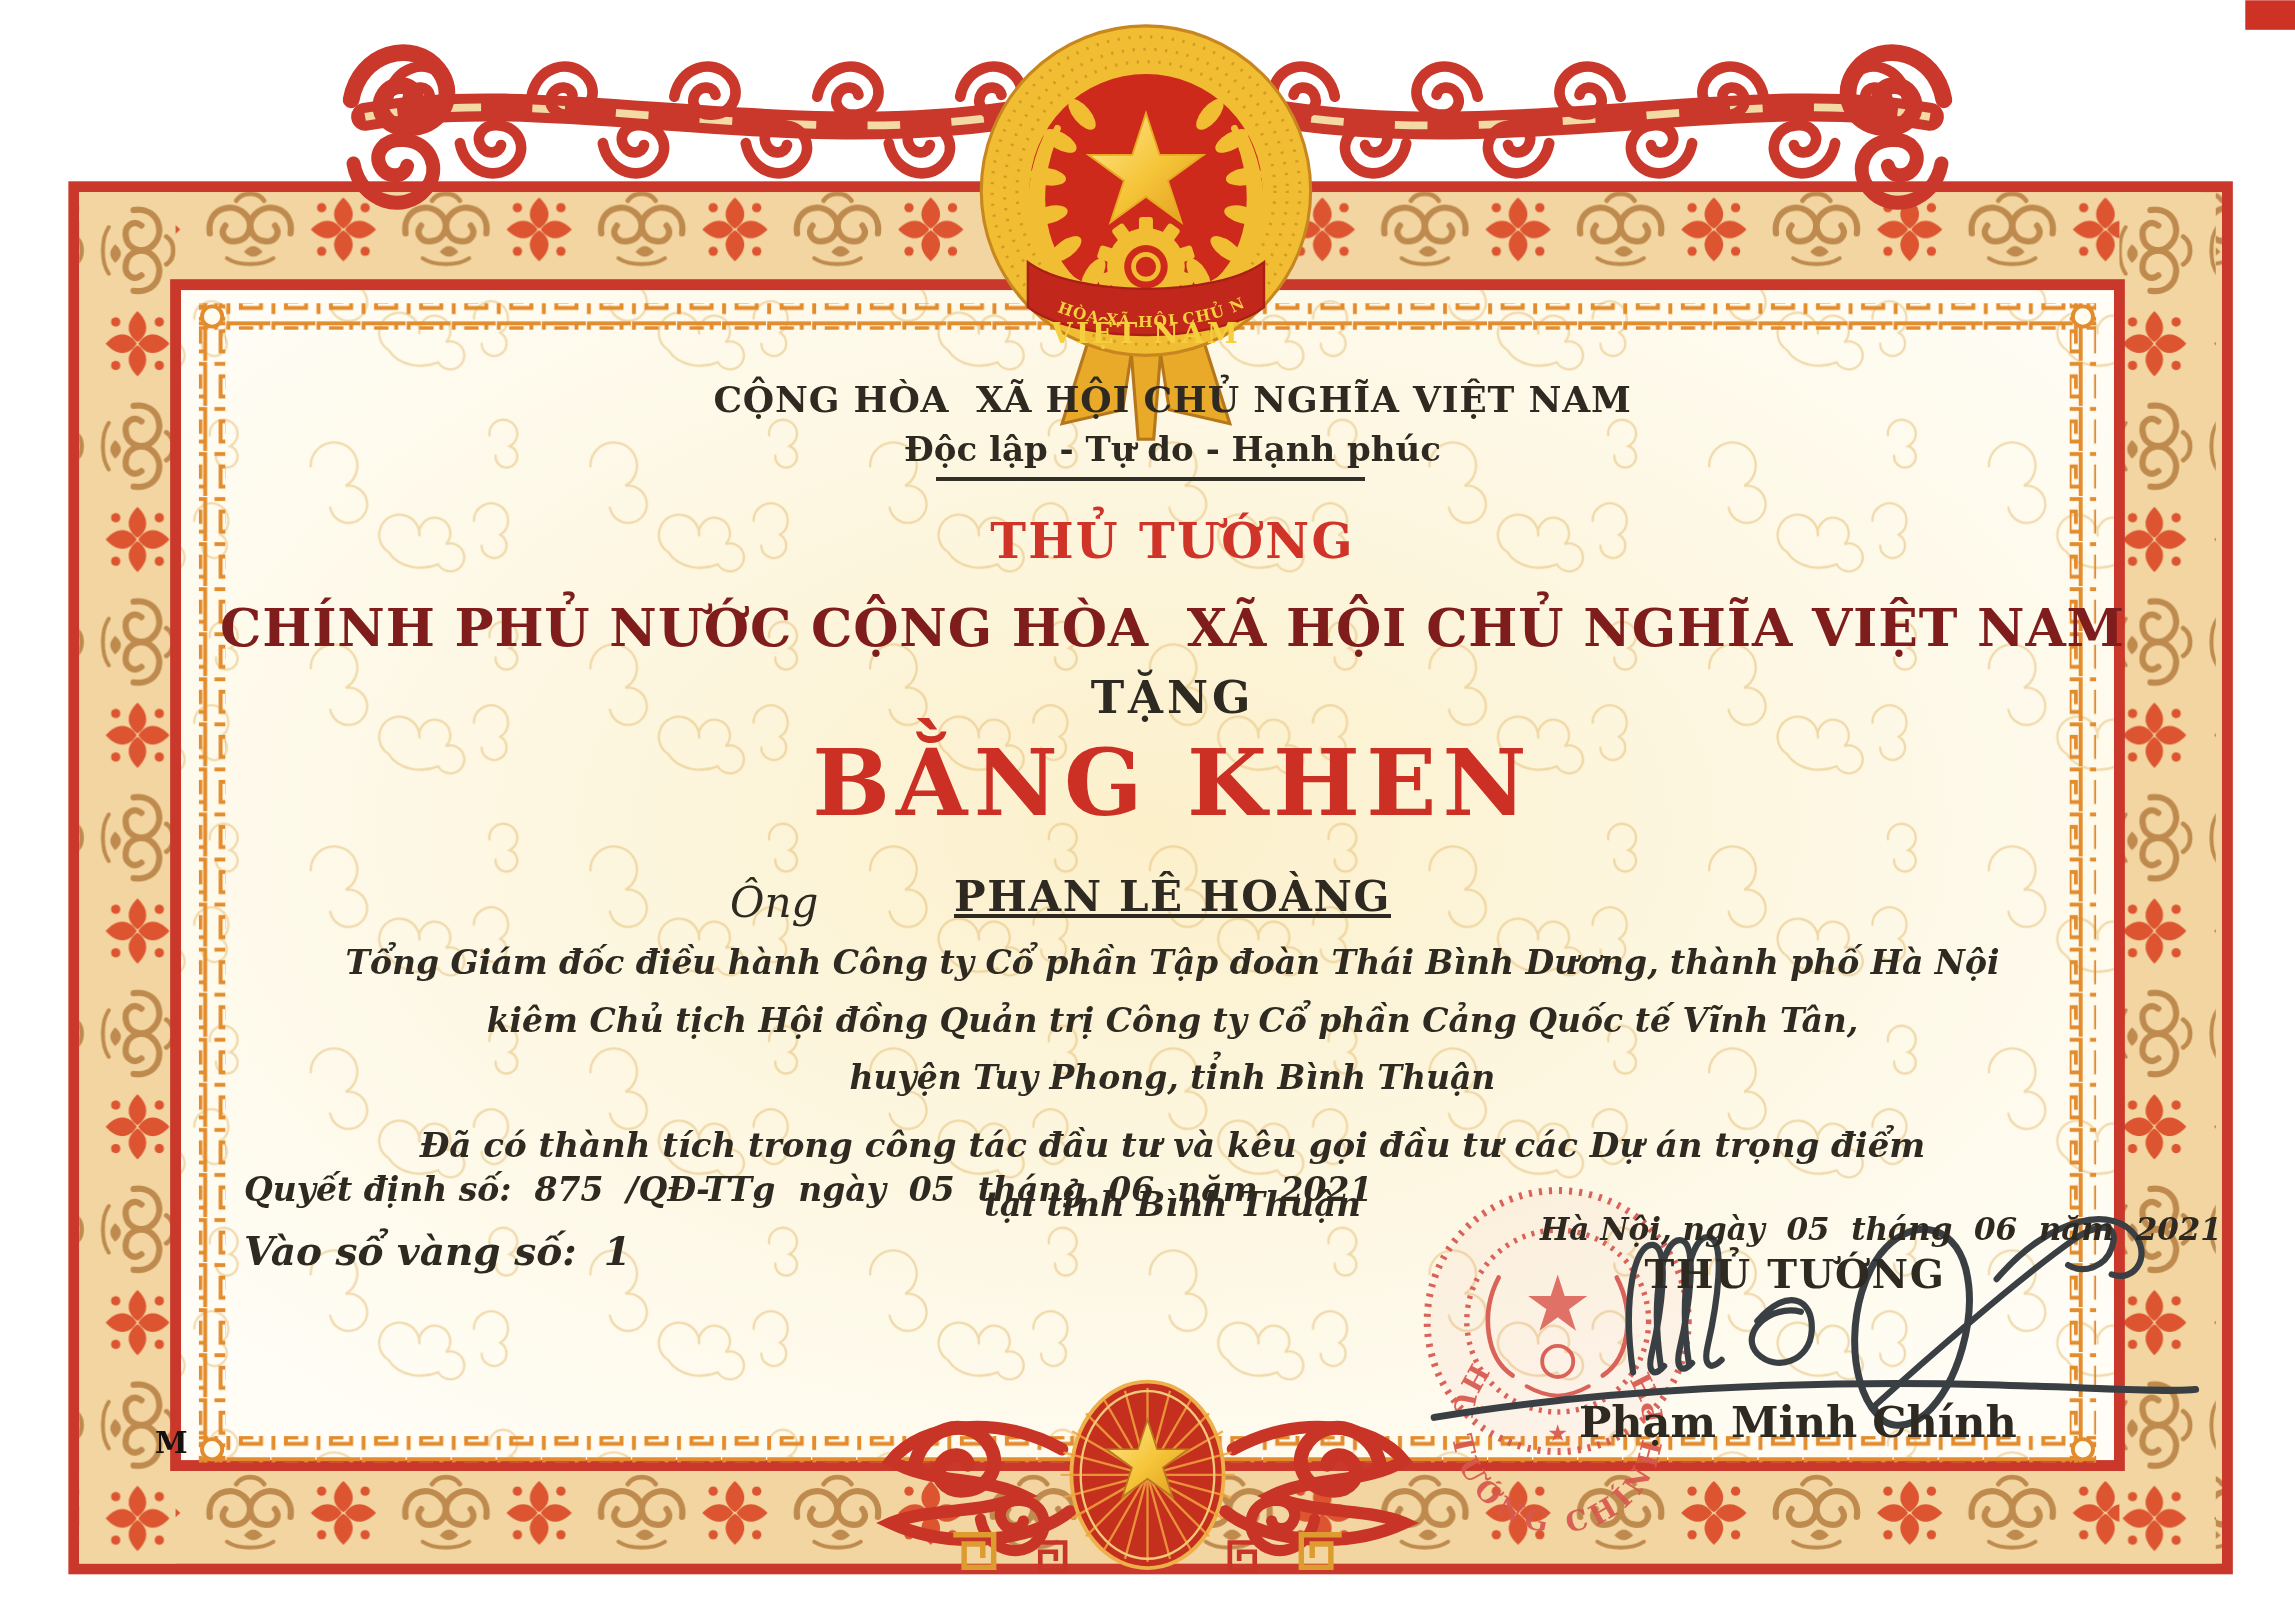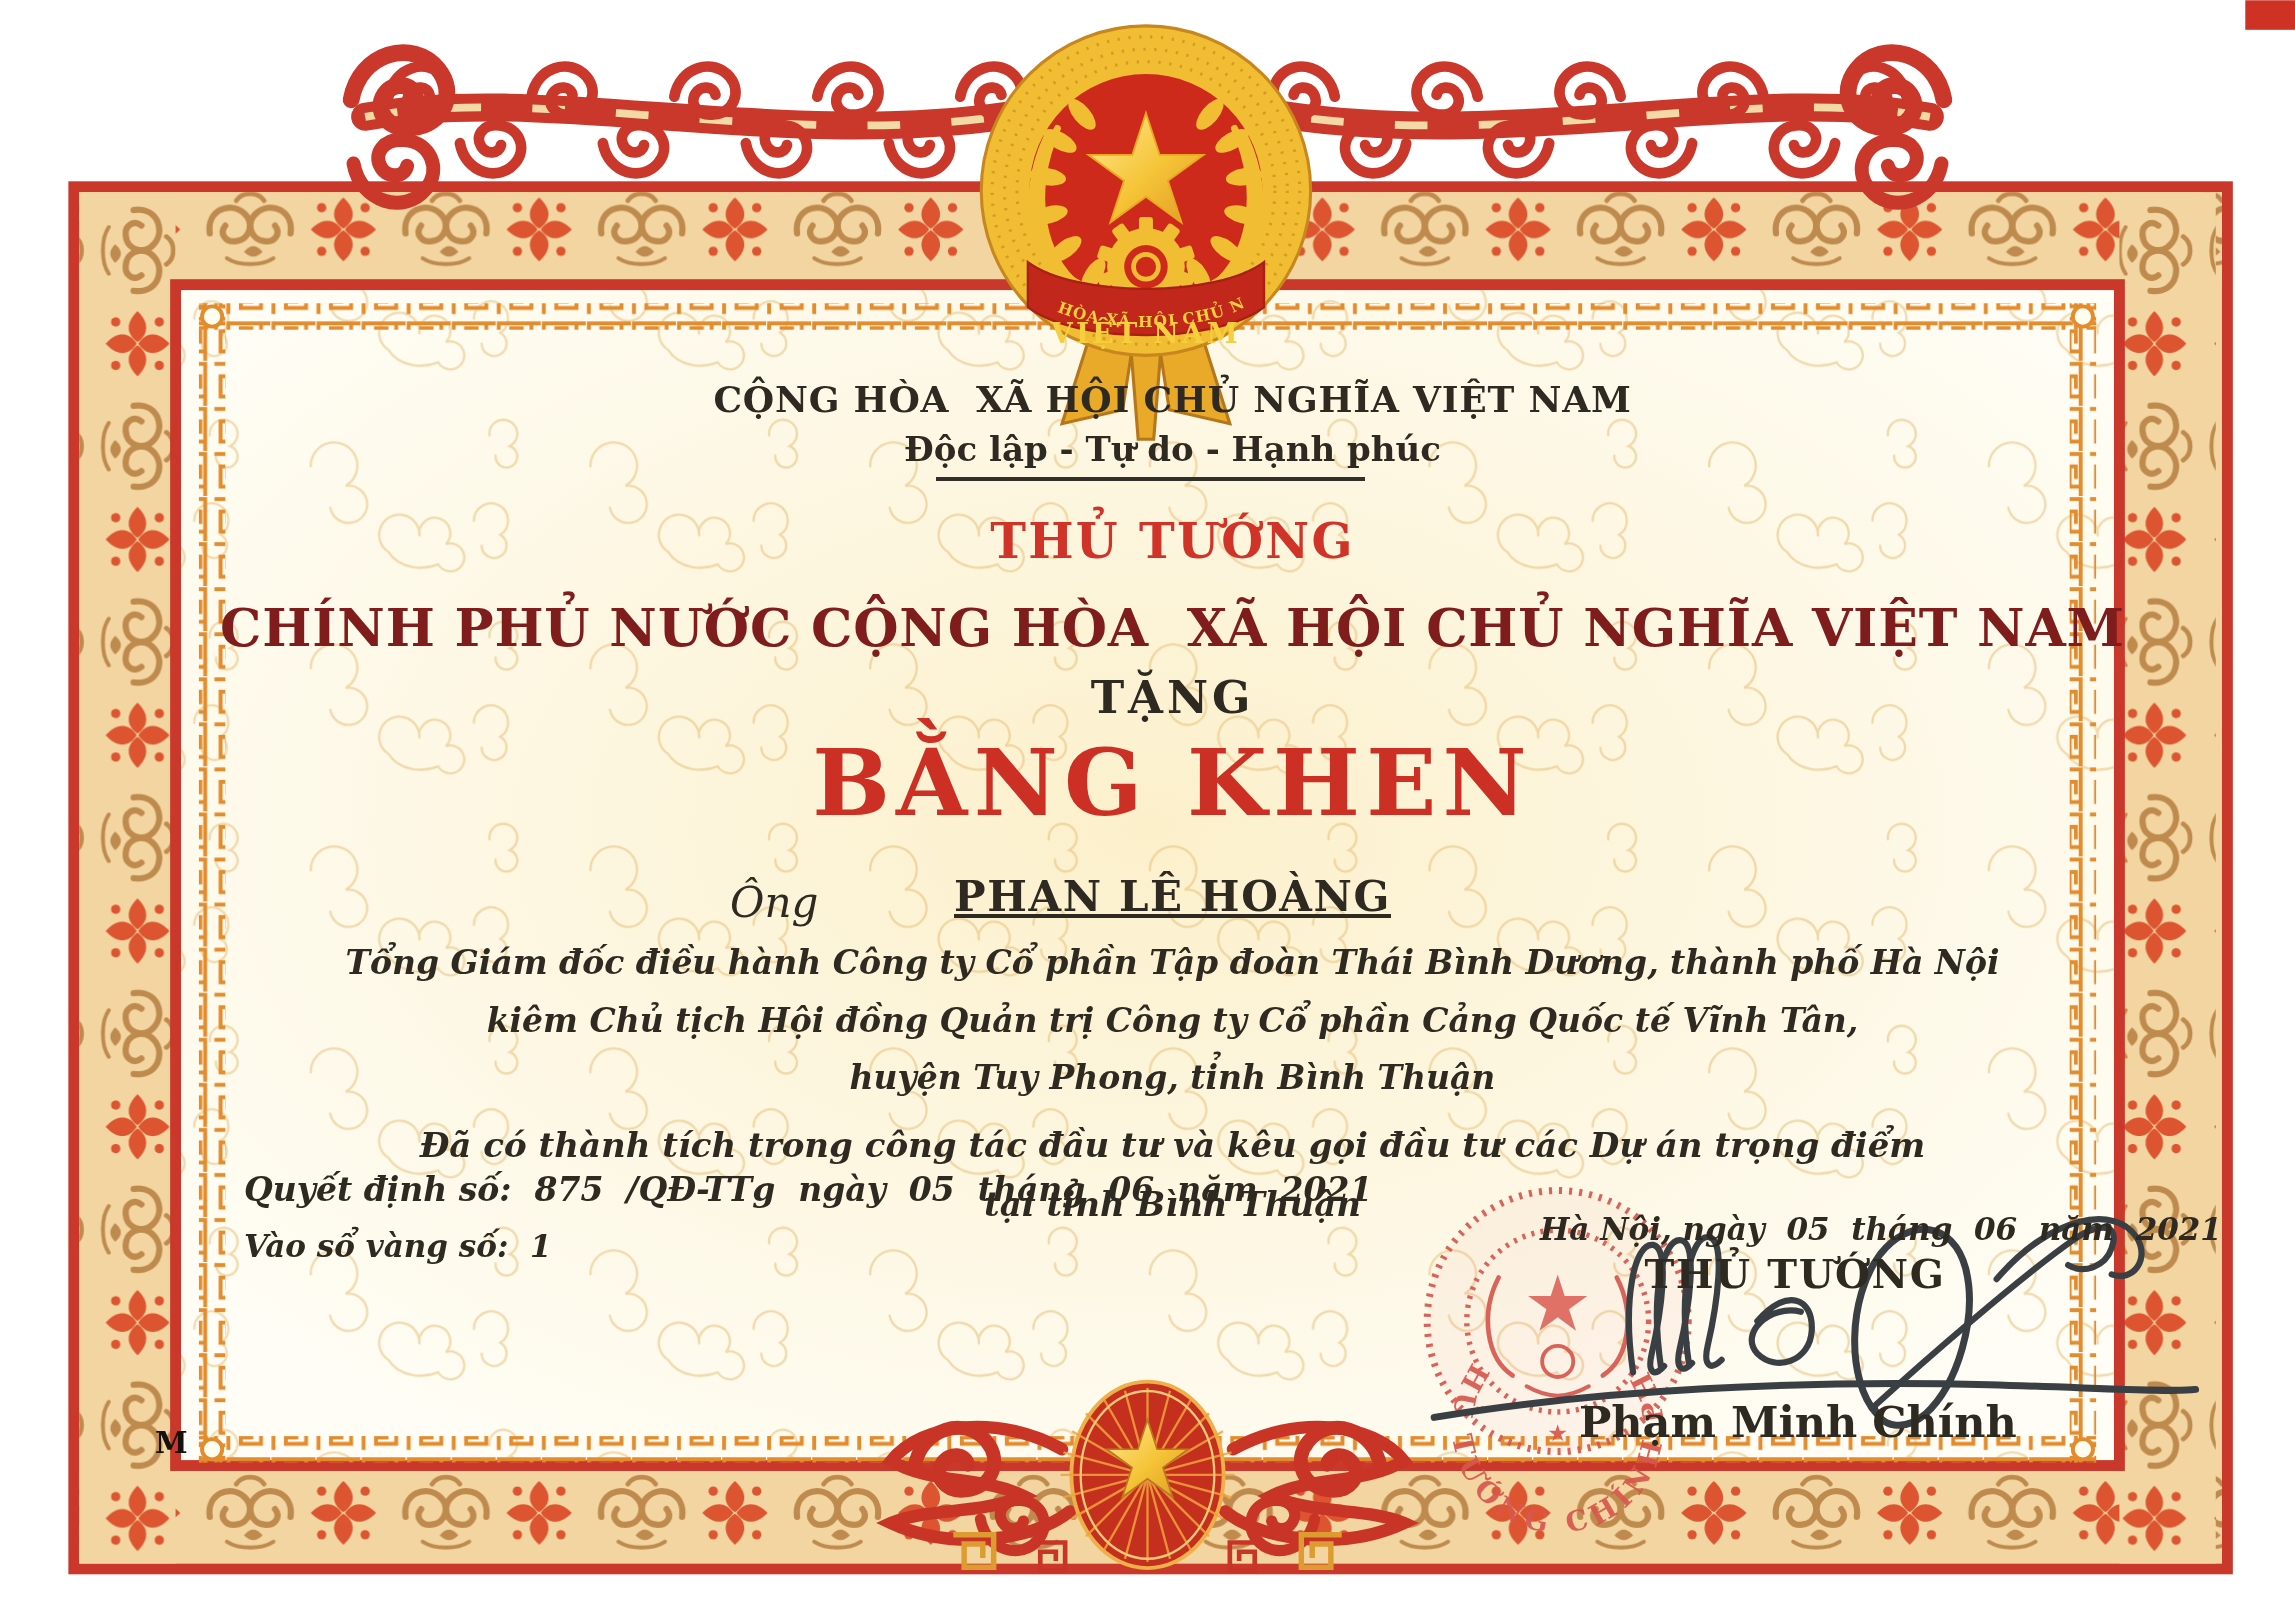--- a/index.html
+++ b/index.html
@@ -21,21 +21,21 @@
   .name{top:872px;font-size:42px;letter-spacing:1.6px;text-decoration:underline;}
   .pos1{top:943px;font-size:33px;}
   .pos2{top:1001px;font-size:33px;}
   .pos3{top:1058px;font-size:33px;}
   .cit1{top:1125px;font-size:34px;}
   .cit2{top:1184px;font-size:34px;}
   .pdate{left:1515px;width:544px;text-align:center;top:1195px;font-size:31px;margin-top:16px;}
   .stitle{left:1537px;width:466px;text-align:center;top:1250px;font-size:40px;letter-spacing:1.6px;}
   .sname{left:1554px;width:466px;text-align:left;top:1397px;font-size:43px;z-index:3;}
   .decision{left:219px;top:1170px;font-size:33px;}
-  .registry{left:219px;top:1228px;font-size:31px;}
+  .registry{left:219px;top:1228px;font-size:39px;}
   .strayM{left:155px;top:1425px;font-size:29.5px;font-weight:bold;color:#14110e;z-index:3;}
 </style>
 </head>
 <body>
 
 <div id="stage">
 
 <svg id="deco" width="2295" height="1615" viewBox="0 0 2954 2078">
   <defs>
     <radialGradient id="glow" cx="50%" cy="46%" r="65%">

